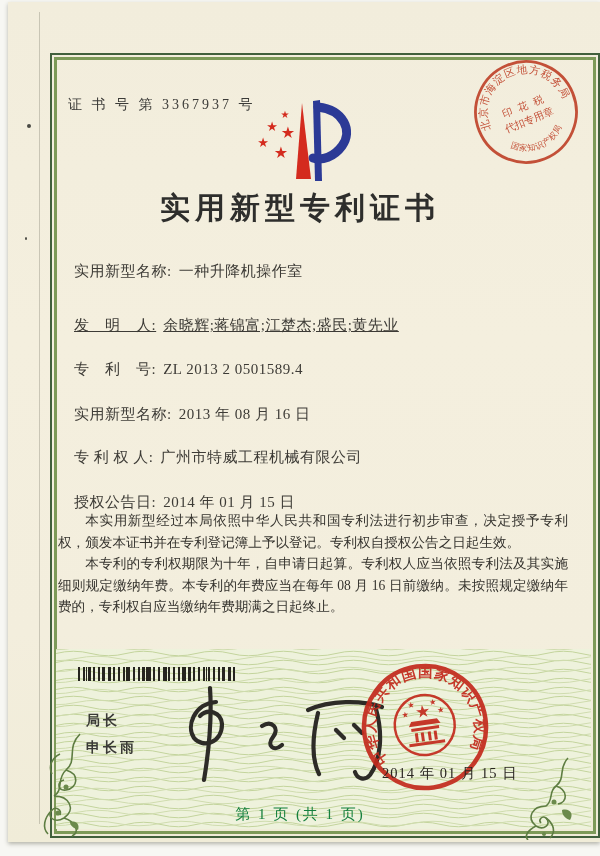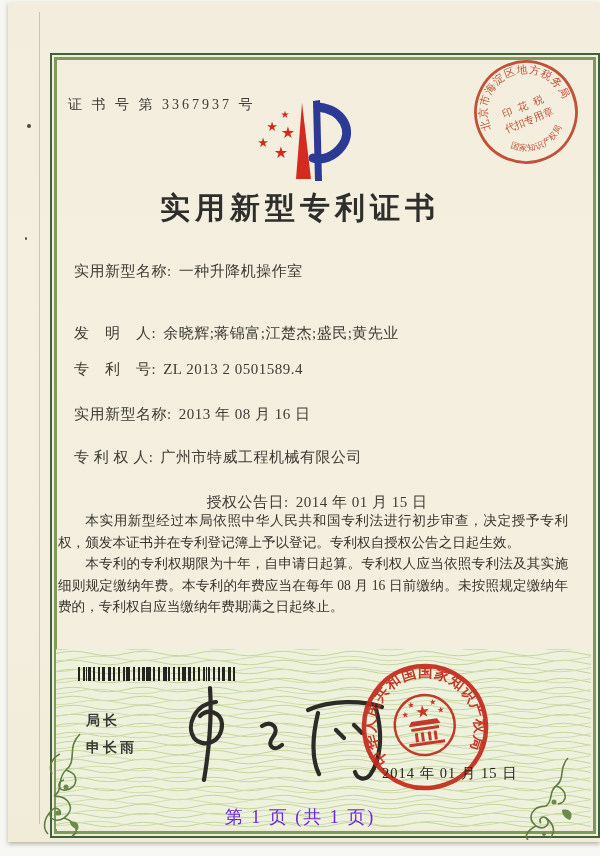--- a/index.html
+++ b/index.html
@@ -59,21 +59,21 @@
   .sig-svg{position:absolute;left:150px;top:680px;}
   .seal-svg{position:absolute;left:357px;top:659px;}
   .stamp-svg{position:absolute;left:470px;top:56px;opacity:.93;}
   .logo-svg{position:absolute;left:252px;top:97px;}
   .seal-date{
     position:absolute;left:382px;top:764px;
     font-size:14.5px;letter-spacing:1px;color:#2a2622;z-index:6;
   }
   .page-footer{
     position:absolute;left:40px;top:805px;width:520px;text-align:center;
-    font-size:18px;letter-spacing:2px;color:#6d28d9;z-index:6;
+    font-size:15px;letter-spacing:2px;color:#15803d;z-index:6;
   }
   .flourish{position:absolute;z-index:5;} .z3{z-index:3;} .z4{z-index:4;} .z5{z-index:5;}
 </style>
 </head>
 <body>
 
 <div class="paper">
 
   <div class="crease"></div>
   <div class="speck" style="left:19px;top:122px;width:4px;height:4px;"></div>
@@ -133,33 +133,33 @@
     <text x="11" y="50" font-size="13" text-anchor="middle">★</text>
     <text x="29" y="61" font-size="16" text-anchor="middle">★</text>
   </g>
 </svg>
 
 <div class="title">实用新型专利证书</div>
 
 <div class="field-row" style="top:262px;">
   <span class="lbl">实用新型名称:</span><span>一种升降机操作室</span>
 </div>
-<div class="field-row" style="top:324px;">
+<div class="field-row" style="top:316px;text-decoration:underline;">
   <span class="lbl">发　明　人:</span><span>余晓辉;蒋锦富;江楚杰;盛民;黄先业</span>
 </div>
 <div class="field-row" style="top:360px;">
   <span class="lbl">专　利　号:</span><span>ZL 2013 2 0501589.4</span>
 </div>
 <div class="field-row" style="top:405px;">
   <span class="lbl">实用新型名称:</span><span>2013 年 08 月 16 日</span>
 </div>
 <div class="field-row" style="top:448px;">
   <span class="lbl">专 利 权 人:</span><span>广州市特威工程机械有限公司</span>
 </div>
-<div class="field-row" style="top:493px;text-align:center;">
+<div class="field-row" style="top:493px;">
   <span class="lbl">授权公告日:</span><span>2014 年 01 月 15 日</span>
 </div>
 
 <div class="body-text">
   <p>本实用新型经过本局依照中华人民共和国专利法进行初步审查，决定授予专利权，颁发本证书并在专利登记簿上予以登记。专利权自授权公告之日起生效。</p>
   <p>本专利的专利权期限为十年，自申请日起算。专利权人应当依照专利法及其实施细则规定缴纳年费。本专利的年费应当在每年 08 月 16 日前缴纳。未按照规定缴纳年费的，专利权自应当缴纳年费期满之日起终止。</p>
 </div>
 
 <div class="barcode z3"></div>
 

